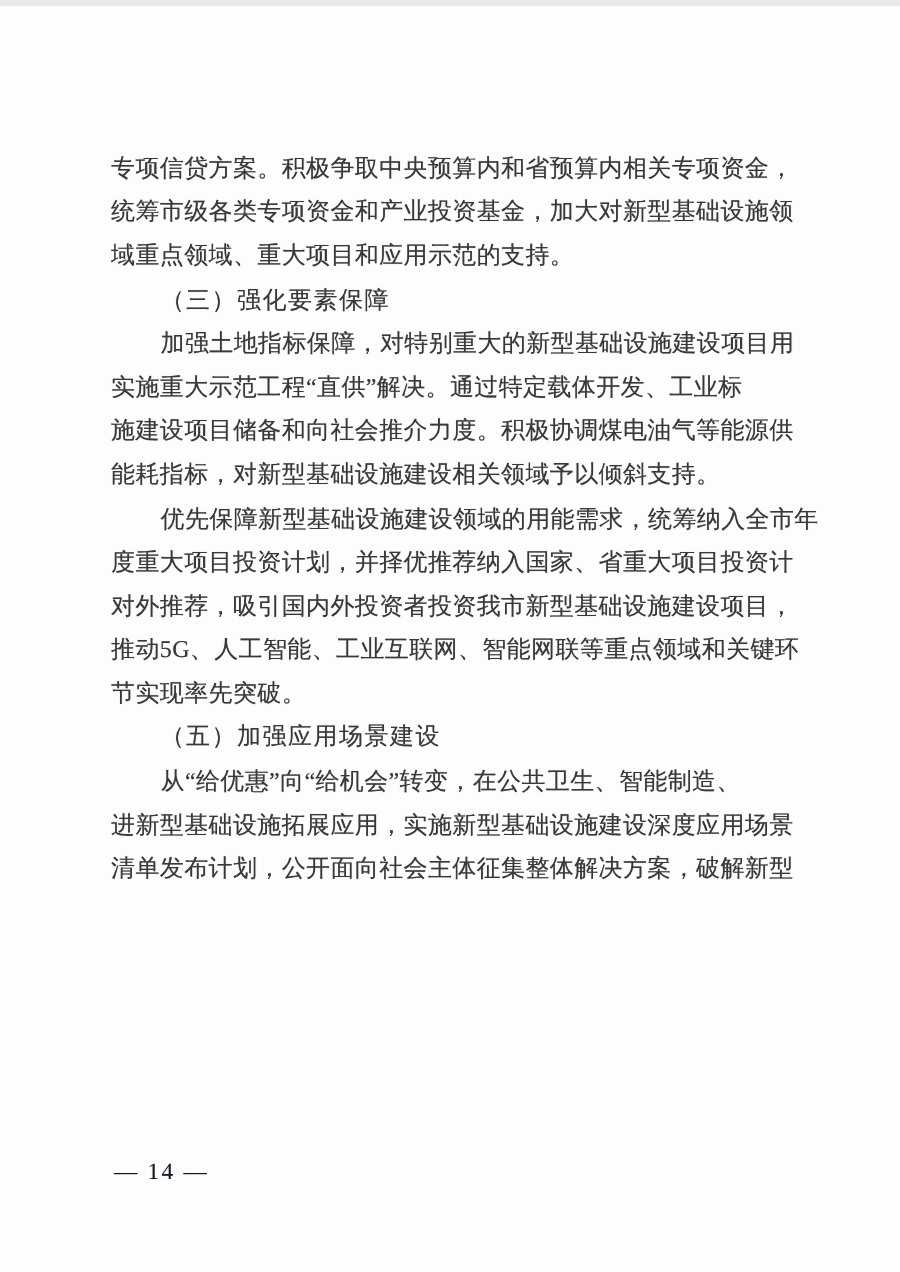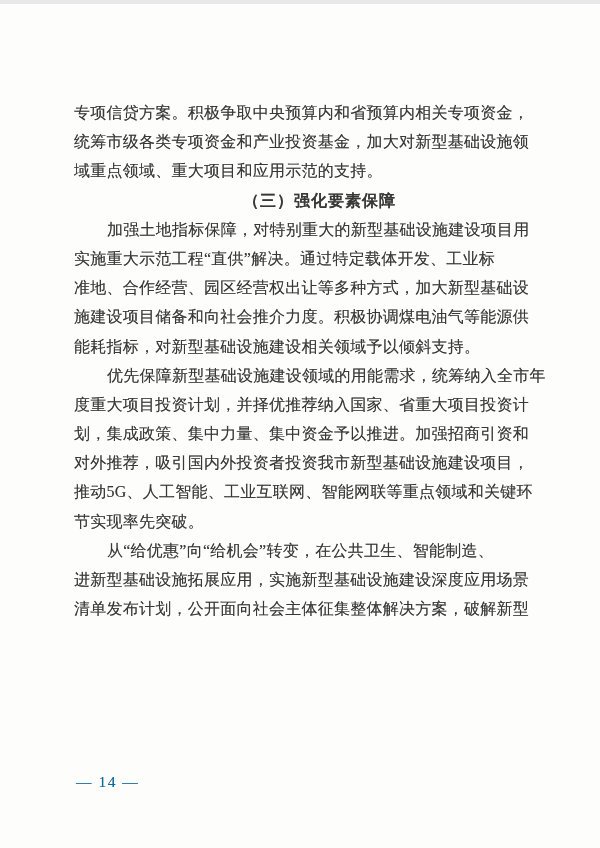--- a/index.html
+++ b/index.html
@@ -26,57 +26,55 @@
   .line {
     height: 29.2px;
     line-height: 29.2px;
     font-size: 16px;
     letter-spacing: 0.25px;
     white-space: nowrap;
     overflow: visible;
     text-shadow: 0 0 0.5px rgba(70,70,70,0.55);
   }
   .line.heading {
-    font-weight: 700;
+    font-weight: 400;
     letter-spacing: 1px;
-    text-align: center;
   }
   .line.indent {
     text-indent: 33px;
   }
   .footer {
     position: absolute;
     left: 76px;
     top: 763px;
     height: 29px;
     line-height: 29px;
     font-size: 15.5px;
     letter-spacing: 1.5px;
-    color: #0369a1;
+    color: #0f172a;
     text-shadow: 0 0 0.5px rgba(70,70,70,0.5);
   }
 </style>
 </head>
 <body>
 
 <div class="page">
   <div class="doc-body">
       <div class="line continuation">专项信贷方案。积极争取中央预算内和省预算内相关专项资金，</div>
       <div class="line continuation">统筹市级各类专项资金和产业投资基金，加大对新型基础设施领</div>
       <div class="line continuation">域重点领域、重大项目和应用示范的支持。</div>
       <div class="line heading indent">（三）强化要素保障</div>
       <div class="line paragraph indent">加强土地指标保障，对特别重大的新型基础设施建设项目用</div>
       <div class="line paragraph">实施重大示范工程“直供”解决。通过特定载体开发、工业标</div>
-      <div class="line paragraph">准地、合作经营、园区经营权出让等多种方式，加大新型基础设</div>
       <div class="line paragraph">施建设项目储备和向社会推介力度。积极协调煤电油气等能源供</div>
       <div class="line paragraph">能耗指标，对新型基础设施建设相关领域予以倾斜支持。</div>
       <div class="line paragraph indent">优先保障新型基础设施建设领域的用能需求，统筹纳入全市年</div>
       <div class="line paragraph">度重大项目投资计划，并择优推荐纳入国家、省重大项目投资计</div>
-      <div class="line paragraph">划，集成政策、集中力量、集中资金予以推进。加强招商引资和</div>
       <div class="line paragraph">对外推荐，吸引国内外投资者投资我市新型基础设施建设项目，</div>
       <div class="line paragraph">推动5G、人工智能、工业互联网、智能网联等重点领域和关键环</div>
       <div class="line paragraph">节实现率先突破。</div>
+      <div class="line heading indent">（五）加强应用场景建设</div>
       <div class="line paragraph indent">从“给优惠”向“给机会”转变，在公共卫生、智能制造、</div>
       <div class="line paragraph">进新型基础设施拓展应用，实施新型基础设施建设深度应用场景</div>
       <div class="line paragraph">清单发布计划，公开面向社会主体征集整体解决方案，破解新型</div>
     </div>
   <div class="footer">— 14 —</div>
 </div>
 
 </body></html>

